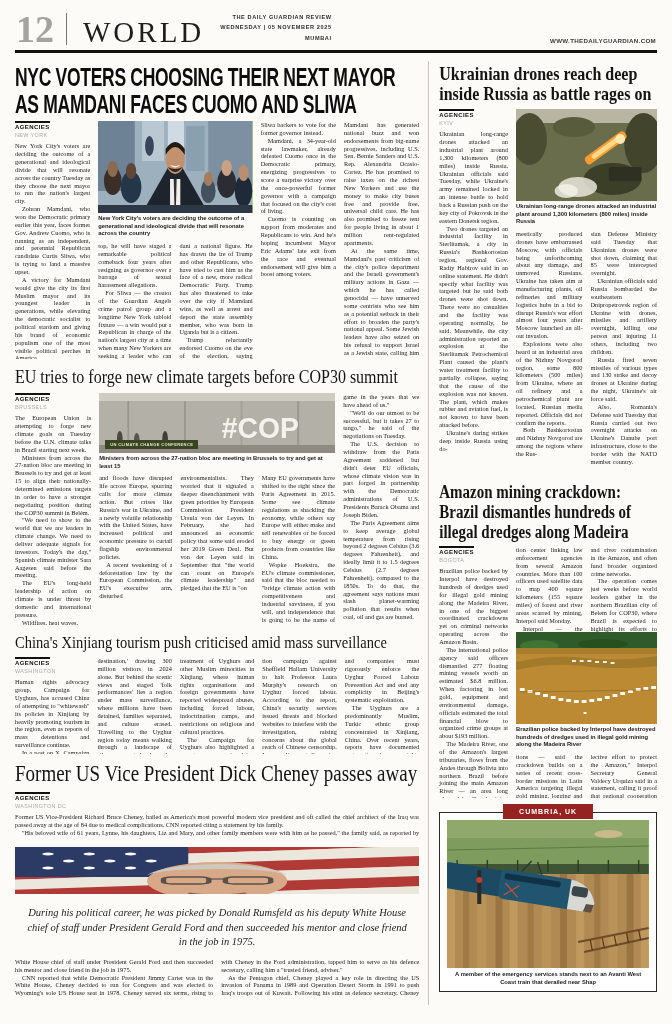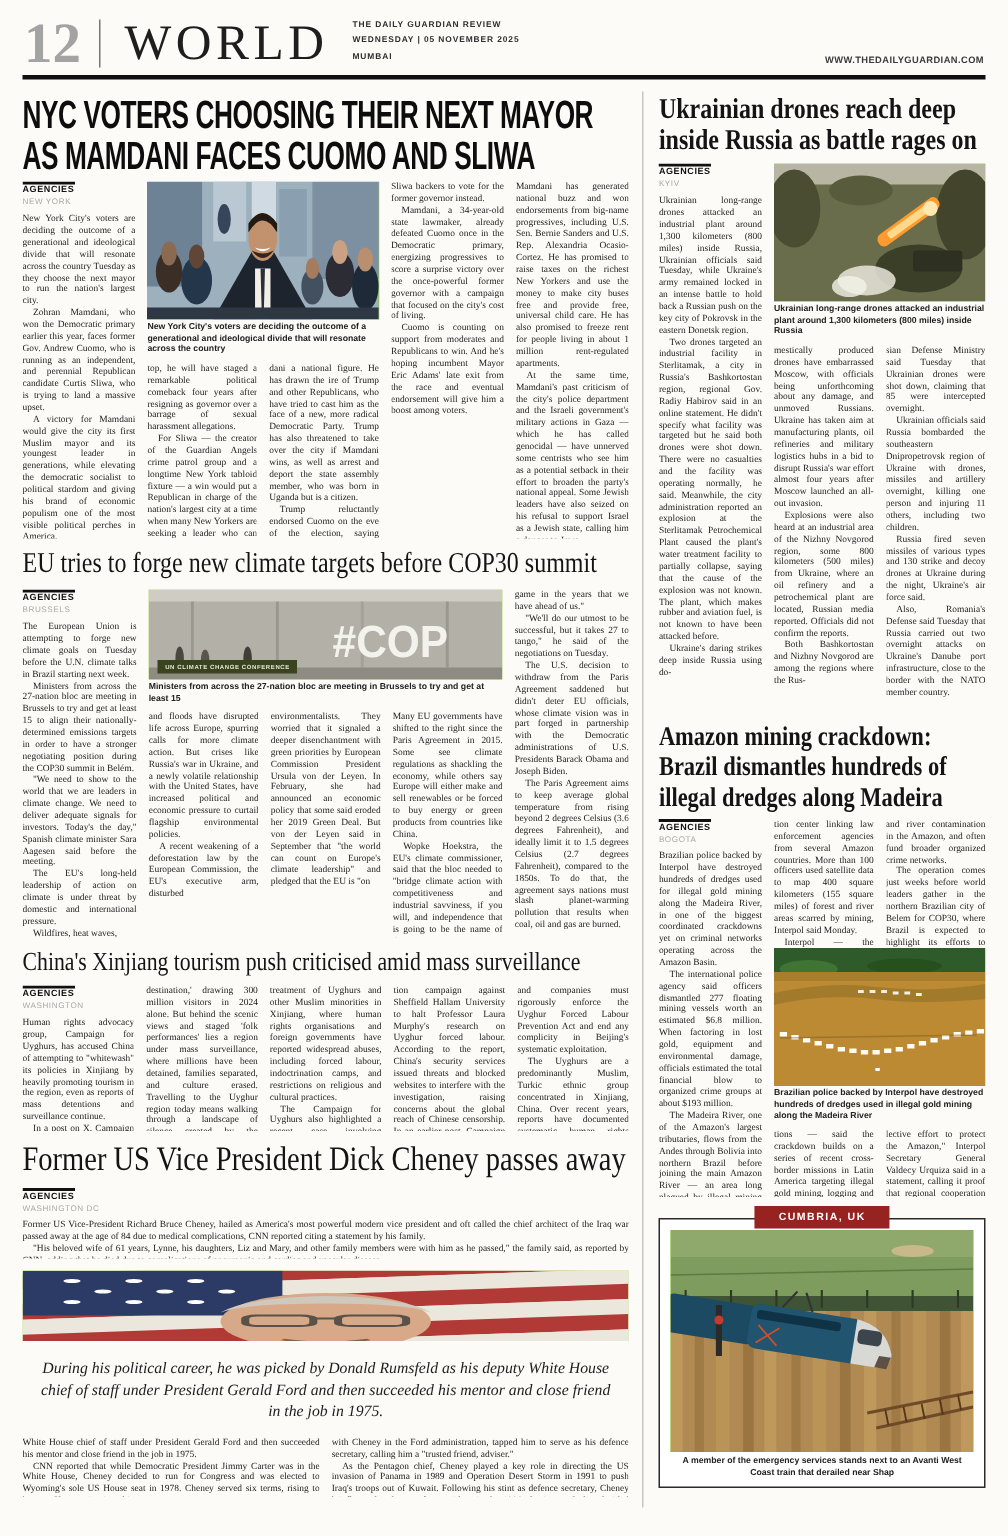--- a/index.html
+++ b/index.html
@@ -1,21 +1,21 @@
 <!DOCTYPE html>
 <html><head>
 <meta charset="utf-8">
 <style>
   html,body{margin:0;padding:0;background:#dddad4;}
   .page{width:672px;height:1024px;background:#fcfbf8;margin:0 auto;position:relative;
         font-family:"Liberation Serif",serif;color:#1b1b1b;overflow:hidden;box-sizing:border-box;}
   
-  .masthead{display:flex;align-items:flex-end;padding:12px 16px 0 16px;}
+  .masthead{display:flex;align-items:flex-end;padding:12px 16px 0 16px;text-align:right;}
   .pagenum{font-size:38px;font-weight:700;color:#a3a3a3;line-height:.85;padding-right:12px;border-right:1px solid #777;}
-  .section-title{font-size:33px;letter-spacing:3px;color:#1e1e1e;padding:0 16px;line-height:.9;}
+  .section-title{font-size:29px;letter-spacing:3px;color:#1e1e1e;padding:0 16px;line-height:.9;}
   .pubinfo{font-family:"Liberation Sans",sans-serif;font-size:5.6px;font-weight:700;letter-spacing:.6px;
            color:#2e2e2e;line-height:1.85;padding-bottom:2px;}
   .website{margin-left:auto;font-family:"Liberation Sans",sans-serif;font-size:6.2px;font-weight:700;
            color:#3a3a3a;letter-spacing:.3px;align-self:flex-end;padding-bottom:1px;}
   .mast-rule{height:3px;background:#101010;margin:5px 15px 0 15px;}
   
   .content{display:flex;padding:8px 15px 0 15px;gap:10px;}
   .left{width:424px;border-right:1px solid #c9c6c0;padding-right:9px;box-sizing:border-box;}
   .right{width:223px;}
   article{margin-bottom:7px;}
@@ -30,21 +30,21 @@
   .h-dch{font-size:19px;font-weight:400;height:20px;margin:2px 0 11px 0;}
   
   .cols{display:flex;gap:8px;}
   .col{flex:1;font-size:6.3px;line-height:1.25;text-align:justify;overflow:hidden;}
   .col p{margin:0;}
   .col p + p{text-indent:7px;}
   .byline{font-family:"Liberation Sans",sans-serif;margin-bottom:4px;}
   .byline .ag{font-size:6px;font-weight:700;color:#111;border-top:2px solid #111;display:inline-block;padding-top:1px;letter-spacing:.4px;}
   .byline .loc{font-size:5.4px;color:#a9a9a9;letter-spacing:.4px;}
   .cap{font-family:"Liberation Sans",sans-serif;font-weight:700;font-size:5.8px;line-height:1.32;color:#222;margin:2px 0 4px 0;text-align:left;}
-  .photo{width:100%;overflow:hidden;position:relative;background:#84cc16;}
+  .photo{width:100%;overflow:hidden;position:relative;background:#bef264;}
   .photo svg{display:block;width:100%;height:100%;}
   
   .nyc-cols{height:238px;}
   .eu-cols{height:232px;}
   .chn-cols{height:97px;}
   .dch-cols{height:206px;flex-direction:column;}
   .ukr-cols{height:366px;}
   .amz-cols{height:252px;}
   .wrap{display:flex;flex-direction:column;overflow:hidden;}
   .wrap .cols{flex:1;overflow:hidden;}

